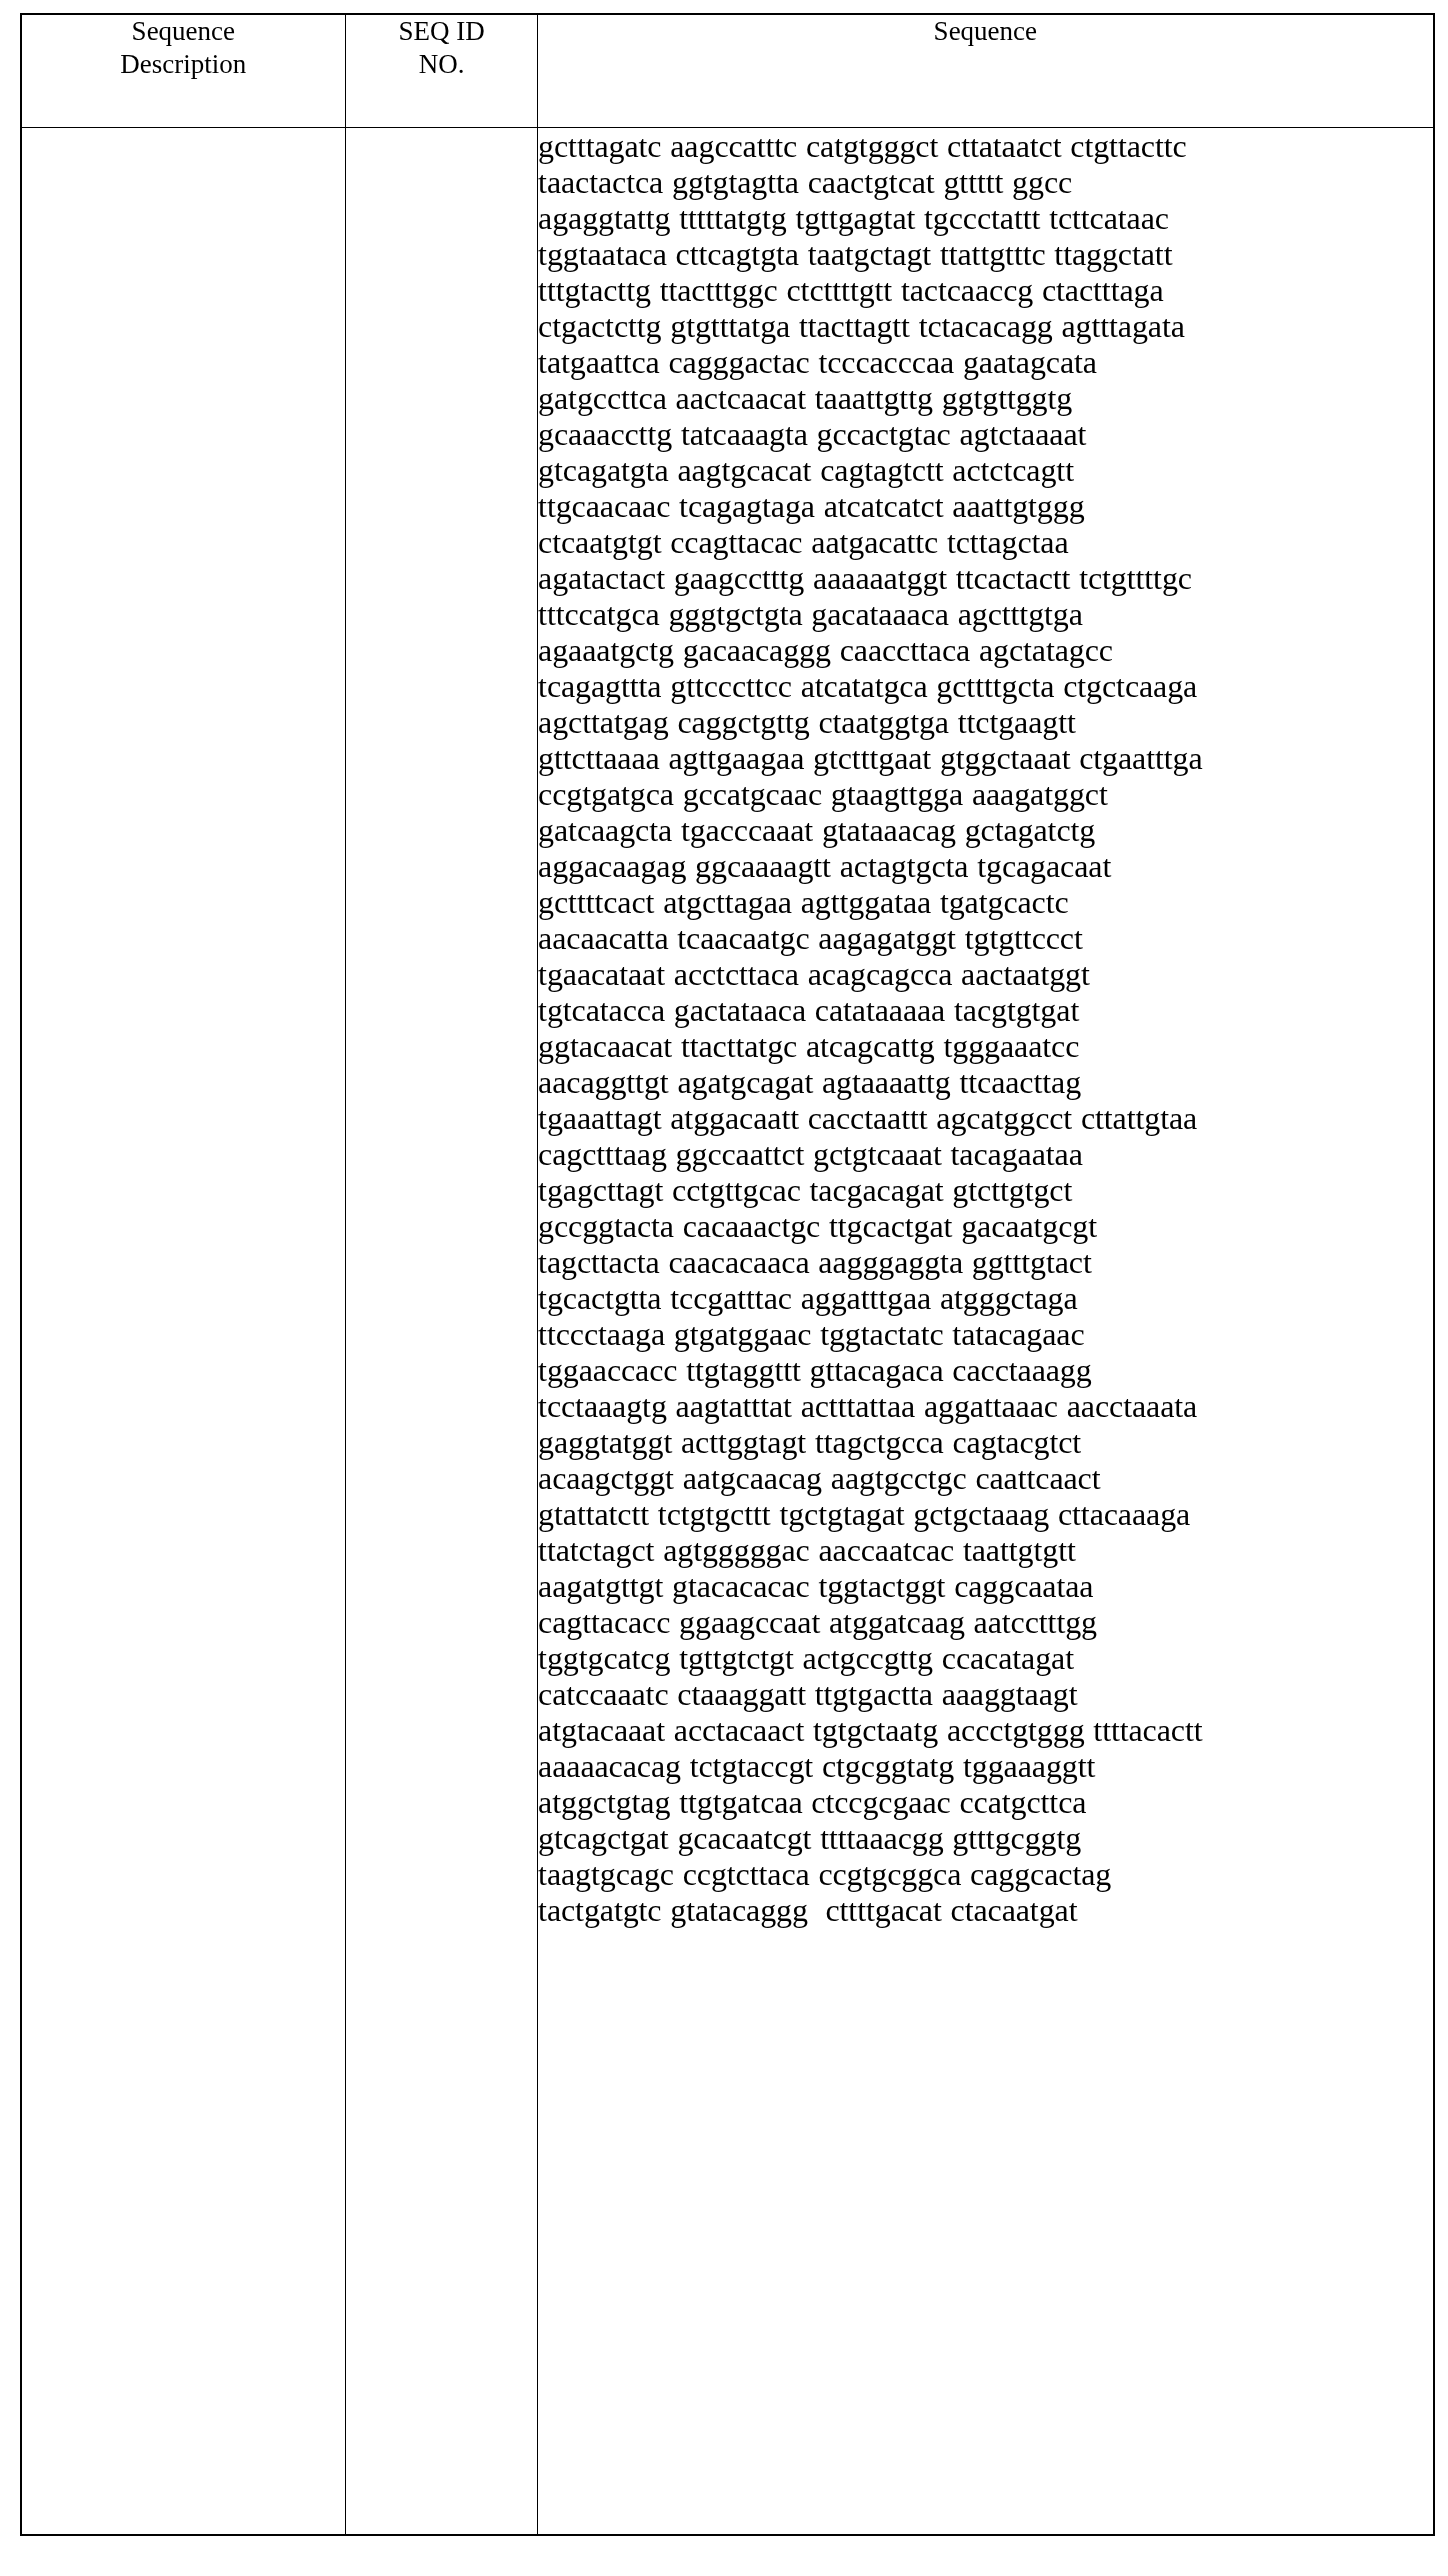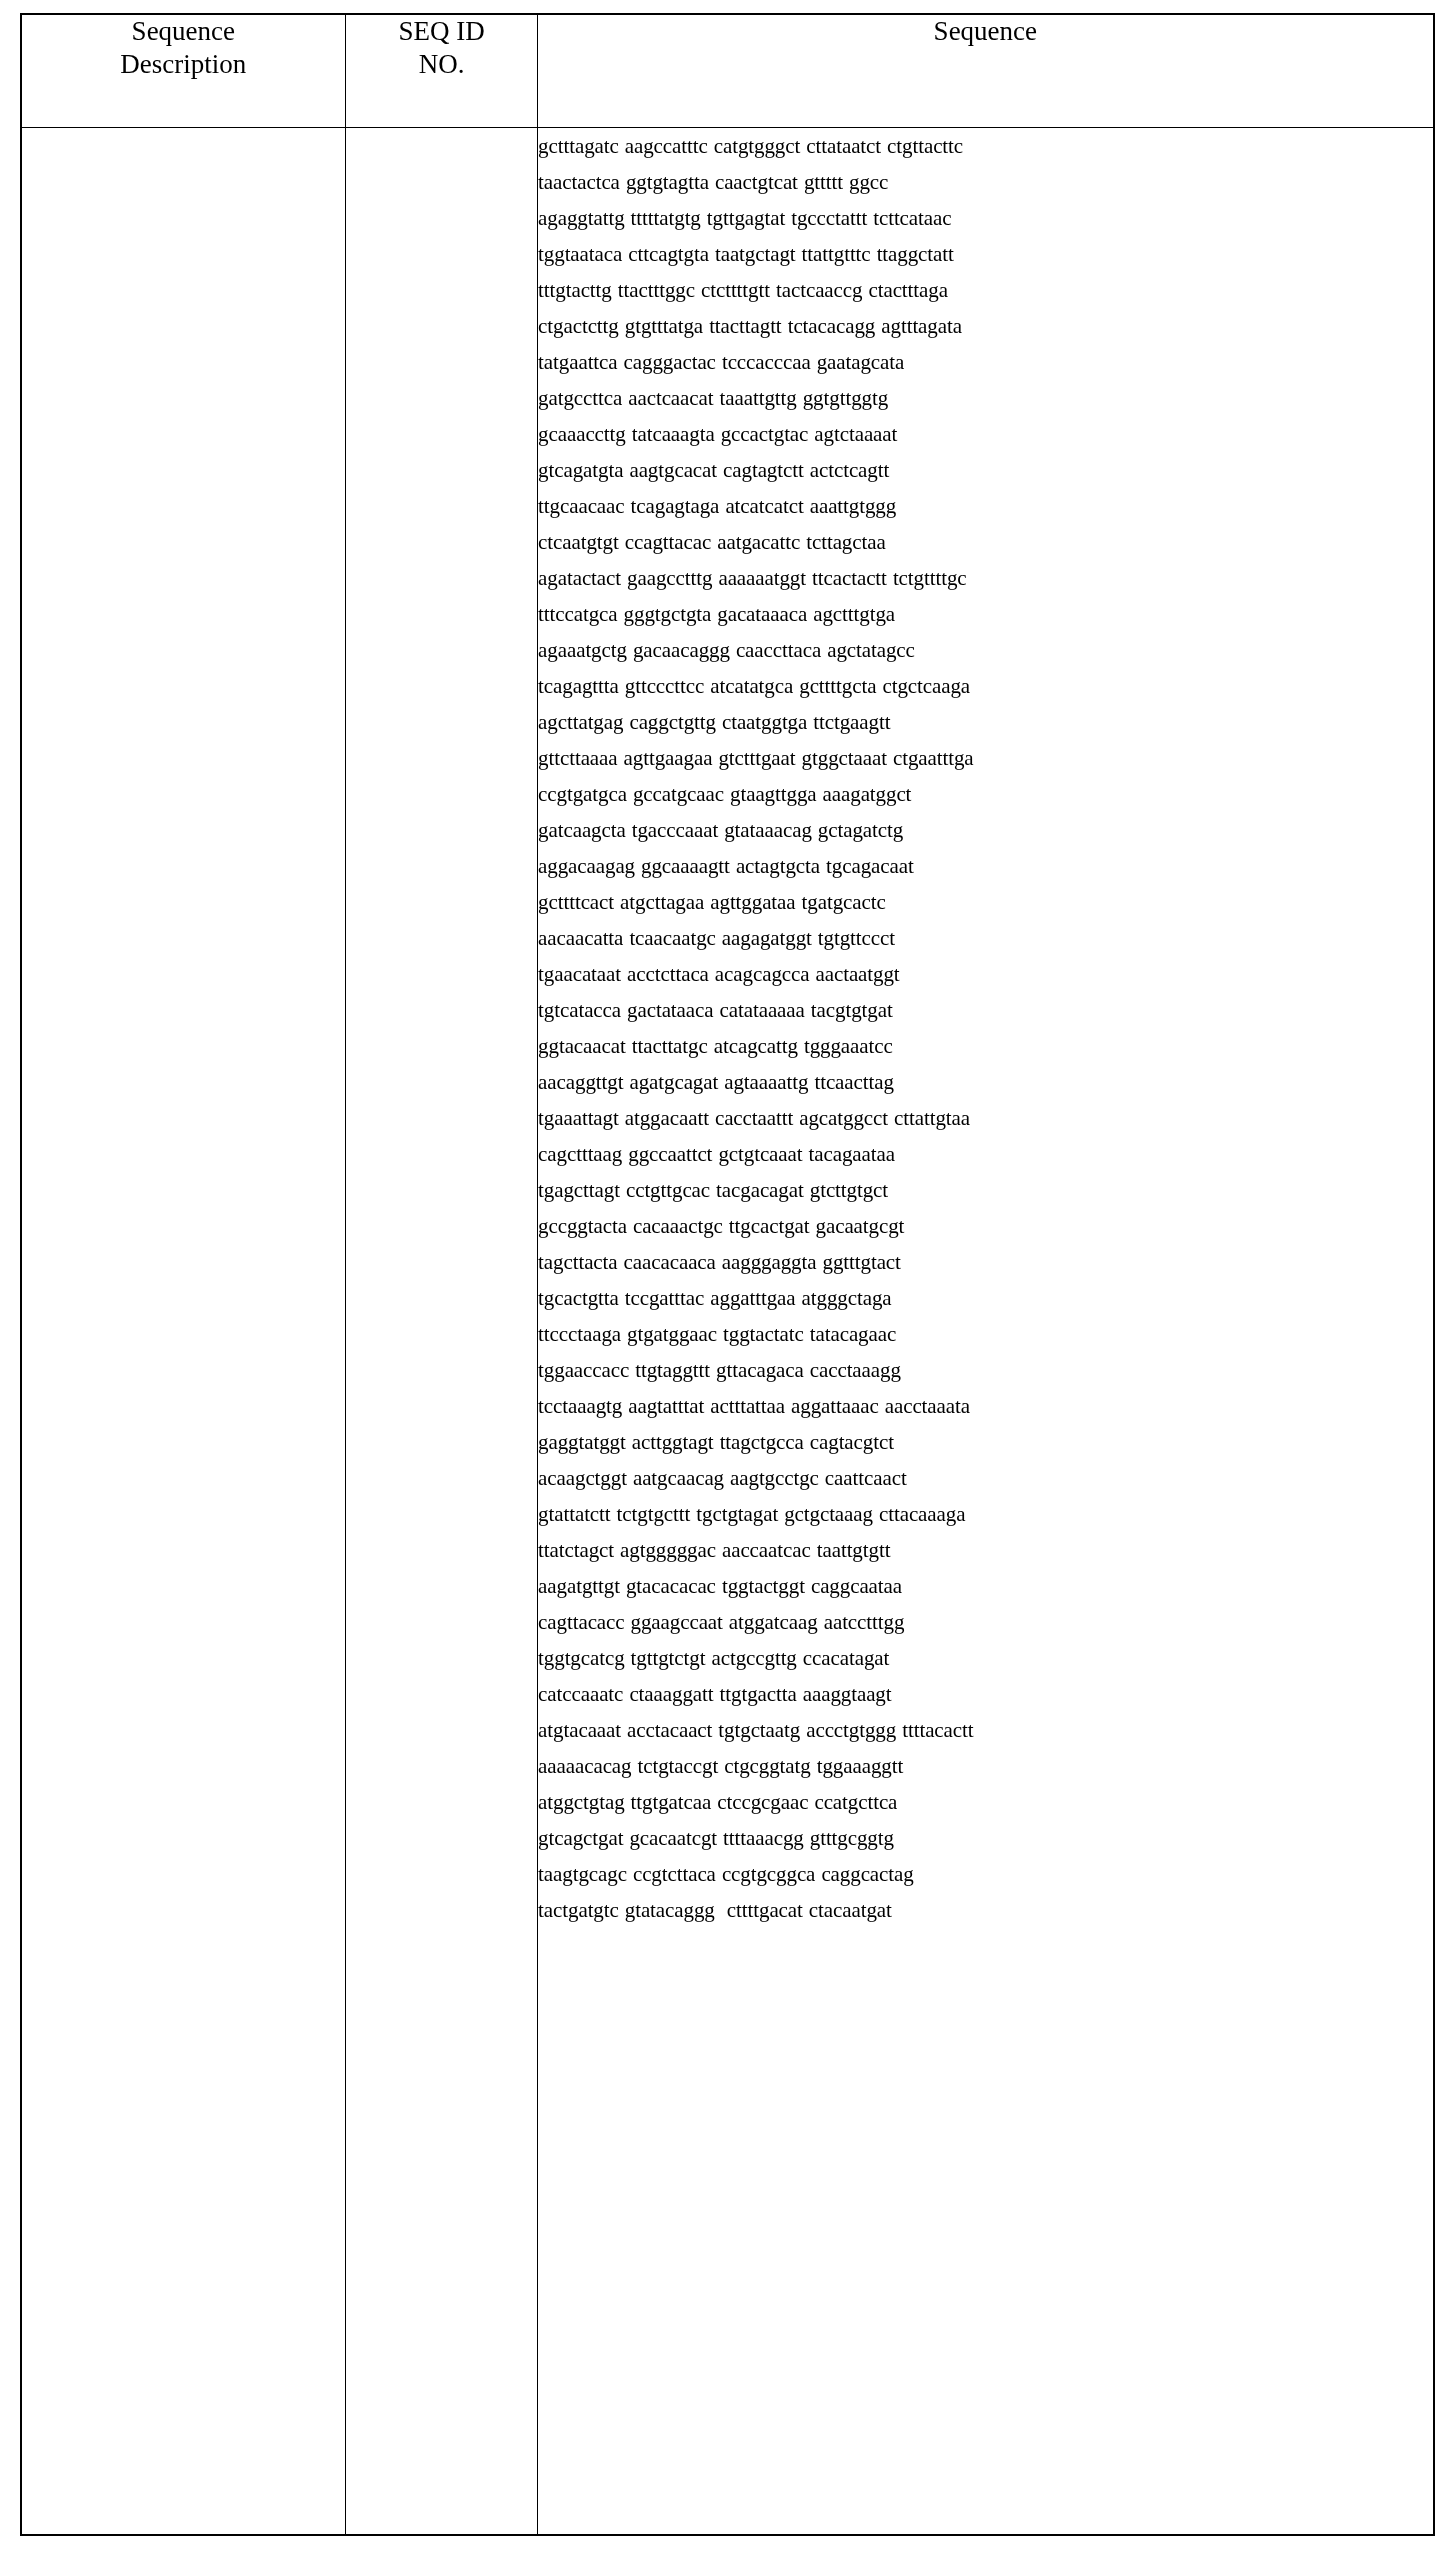--- a/index.html
+++ b/index.html
@@ -59,21 +59,21 @@
   td.cell-seqid {
     height: 2406px;
   }
 
   td.cell-seq {
     padding: 9px 12.5px 7.1px 16px;
     text-align: left;
   }
 
   .seq-lines {
-    font-size: 21px;
+    font-size: 32px;
     line-height: 36px;
     letter-spacing: -0.1px;
     word-spacing: 0.9px;
     white-space: pre;
   }
 
   .seq-lines div {
     white-space: pre;
     height: 36px;
   }

